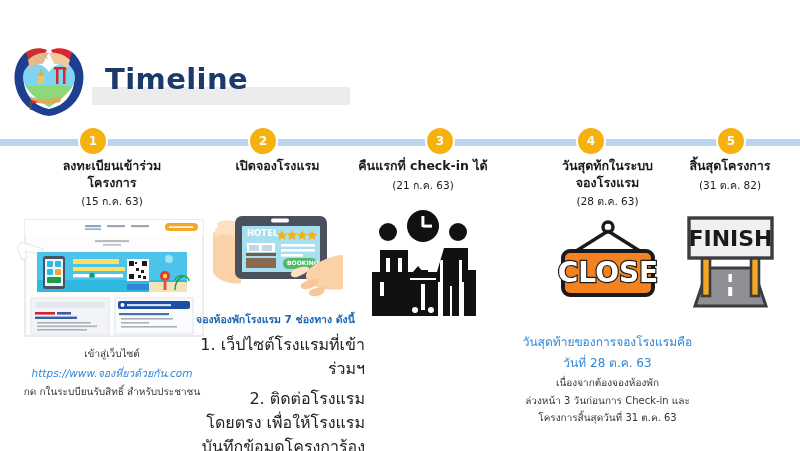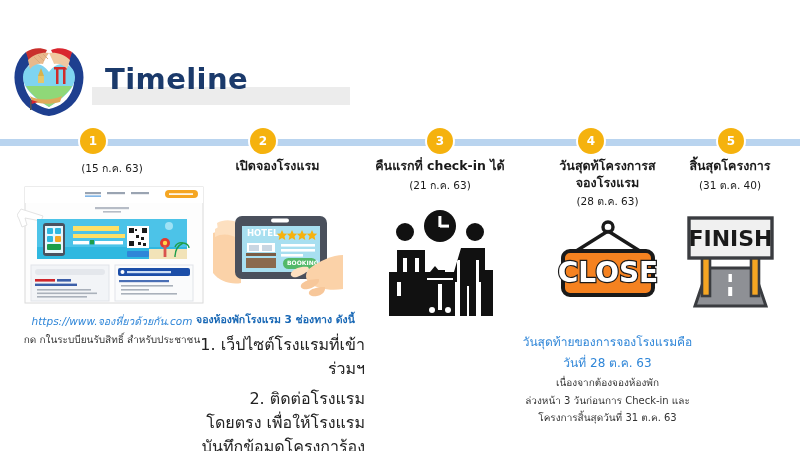--- a/index.html
+++ b/index.html
@@ -109,20 +109,24 @@
 
   <div id="rail"></div>
 
   <div class="marker" style="left:80px">1</div>
   <div class="marker" style="left:250px">2</div>
   <div class="marker" style="left:427px">3</div>
   <div class="marker" style="left:578px">4</div>
   <div class="marker" style="left:718px">5</div>
 
   <div class="col" style="left:8px; width:208px;">
+    <div class="col-head">
+      <div>ลงทะเบียนเข้าร่วม</div>
+      <div>โครงการ</div>
+    </div>
     <div class="col-date">(15 ก.ค. 63)</div>
     <div class="col-art">
       <svg width="190" height="120" viewBox="0 0 190 120">
         <rect x="8" y="2" width="178" height="116" fill="#fdfdfd" stroke="#dadada"></rect>
 
         <rect x="8" y="2" width="178" height="16" fill="#ffffff"></rect>
         <g fill="#9aa4b2">
           <rect x="68" y="7" width="16" height="2.2"></rect>
             <rect x="90" y="7" width="18" height="2.2"></rect>
           <rect x="114" y="7" width="18" height="2.2"></rect>
@@ -210,20 +214,21 @@
             <rect x="102" y="95" width="50" height="2.2"></rect>
           </g>
         <g fill="#aab1bb">
           <rect x="104" y="100" width="52" height="1.6"></rect>
             <rect x="104" y="104" width="28" height="1.6"></rect>
           <rect x="104" y="108" width="56" height="1.6"></rect>
         </g>
       </svg>
     </div>
     <div class="body-text">
+      <div class="t-gray">เข้าสู่เว็บไซต์</div>
       <a class="t-link" href="#">https://www.จองหี่ยวด้วยกัน.com</a>
       <div class="t-gray">กด กในระบบียนรับสิทธิ์ สำหรับประชาชน</div>
     </div>
   </div>
 
   <div class="col" style="left:190px; width:175px;">
     <div class="col-head">เปิดจองโรงแรม</div>
     <div class="col-art" style="margin-top:28px">
       <svg width="130" height="100" viewBox="0 0 130 100">
 
@@ -256,29 +261,29 @@
         <rect x="70" y="55" width="34" height="11" rx="5.5" fill="#53b96a"></rect>
         <text x="74" y="62.4" font-family="DejaVu Sans, sans-serif" font-size="6" font-weight="bold" fill="#ffffff">BOOKING</text>
 
         <path d="M130 52 C120 52 106 58 96 66 C92 70 92 76 96 80 C104 86 118 88 130 86 Z" fill="#fbd2a8"></path>
         <path d="M95 64 C88 63 80 66 78 70 C77 73 80 75 84 74 C90 72 94 69 96 66 Z" fill="#fde0c0"></path>
         <path d="M106 76 C98 76 90 78 88 82 C87 85 90 87 95 86 C101 85 105 81 106 78 Z" fill="#f7c79a"></path>
         <path d="M112 84 C104 84 97 86 96 89 C95 92 99 94 104 93 C110 92 112 88 112 86 Z" fill="#f7c79a"></path>
       </svg>
     </div>
     <div class="body-text" style="text-align:left; padding-left:6px;">
-      <div class="blue-head">จองห้องพักโรงแรม 3 ช่องทาง ดังนี้</div>
+      <div class="blue-head">จองห้องพักโรงแรม 7 ช่องทาง ดังนี้</div>
       <div class="num-line">1. เว็ปไซต์โรงแรมที่เข้าร่วมฯ</div>
       <div class="num-line">2. ติดต่อโรงแรมโดยตรง เพื่อให้โรงแรม</div>
       <div class="num-line" style="margin-top:0">บันทึกข้อมูดโครงการ้องพักในระบบ</div>
       <div class="num-line">4. Agoda,</div>
     </div>
   </div>
 
-  <div class="col" style="left:355px; width:170px;">
+  <div class="col" style="left:338px; width:170px;">
     <div class="col-head">คืนแรกที่ check-in ได้</div>
     <div class="col-date">(21 ก.ค. 63)</div>
     <div class="col-art" style="margin-top:14px">
       <svg width="110" height="112" viewBox="0 0 110 112">
         <g fill="#111111">
 
           <circle cx="55" cy="18" r="16"></circle>
           <circle cx="20" cy="24" r="9"></circle>
           <circle cx="90" cy="24" r="9"></circle>
 
@@ -302,21 +307,21 @@
           <circle cx="47" cy="102" r="3"></circle>
           <circle cx="63" cy="102" r="3"></circle>
           <rect x="42" y="70" width="26" height="2"></rect>
         </g>
       </svg>
     </div>
   </div>
 
   <div class="col" style="left:515px; width:185px;">
     <div class="col-head">
-      <div>วันสุดท้โครงการส</div>
+      <div>วันสุดท้กในระบบ</div>
       <div>จองโรงแรม</div>
     </div>
     <div class="col-date">(28 ต.ค. 63)</div>
     <div class="col-art" style="margin-top:10px">
       <svg width="110" height="96" viewBox="0 0 110 96">
         <circle cx="55" cy="7" r="5" fill="none" stroke="#1a1a1a" stroke-width="3.4"></circle>
         <path d="M55 11 L20 33 M55 11 L90 33" stroke="#1a1a1a" stroke-width="3.4" fill="none"></path>
         <rect x="10" y="31" width="90" height="44" rx="7" fill="#f58220" stroke="#1a1a1a" stroke-width="4"></rect>
         <text x="55" y="62" text-anchor="middle" font-family="DejaVu Sans, sans-serif" font-size="28" font-weight="bold" fill="#ffffff" stroke="#1a1a1a" stroke-width="2.4" paint-order="stroke">CLOSE</text>
       </svg>
@@ -325,21 +330,21 @@
       <div class="blue-line">วันสุดท้ายของการจองโรงแรมคือ</div>
       <div class="blue-line">วันที่ 28 ต.ค. 63</div>
       <div class="t-gray" style="line-height:1.75">เนื่องจากต้องจองห้องพัก</div>
       <div class="t-gray" style="line-height:1.75">ล่วงหน้า 3 วันก่อนการ Check-in และ</div>
       <div class="t-gray" style="line-height:1.75">โครงการสิ้นสุดวันที่ 31 ต.ค. 63</div>
     </div>
   </div>
 
   <div class="col" style="left:660px; width:140px;">
     <div class="col-head">สิ้นสุดโครงการ</div>
-    <div class="col-date">(31 ต.ค. 40)</div>
+    <div class="col-date">(31 ต.ค. 82)</div>
     <div class="col-art" style="margin-top:16px">
       <svg width="115" height="100" viewBox="0 0 115 100">
 
         <path d="M22 96 L93 96 L80 58 L35 58 Z" fill="#8e9095" stroke="#3a3c40" stroke-width="3"></path>
         <g fill="#ffffff">
           <rect x="55.5" y="64" width="3.4" height="8"></rect>
           <rect x="55.2" y="77" width="4" height="9"></rect>
         </g>
 
         <rect x="29" y="44" width="8" height="42" fill="#f5a623" stroke="#3a3c40" stroke-width="2.6"></rect>

